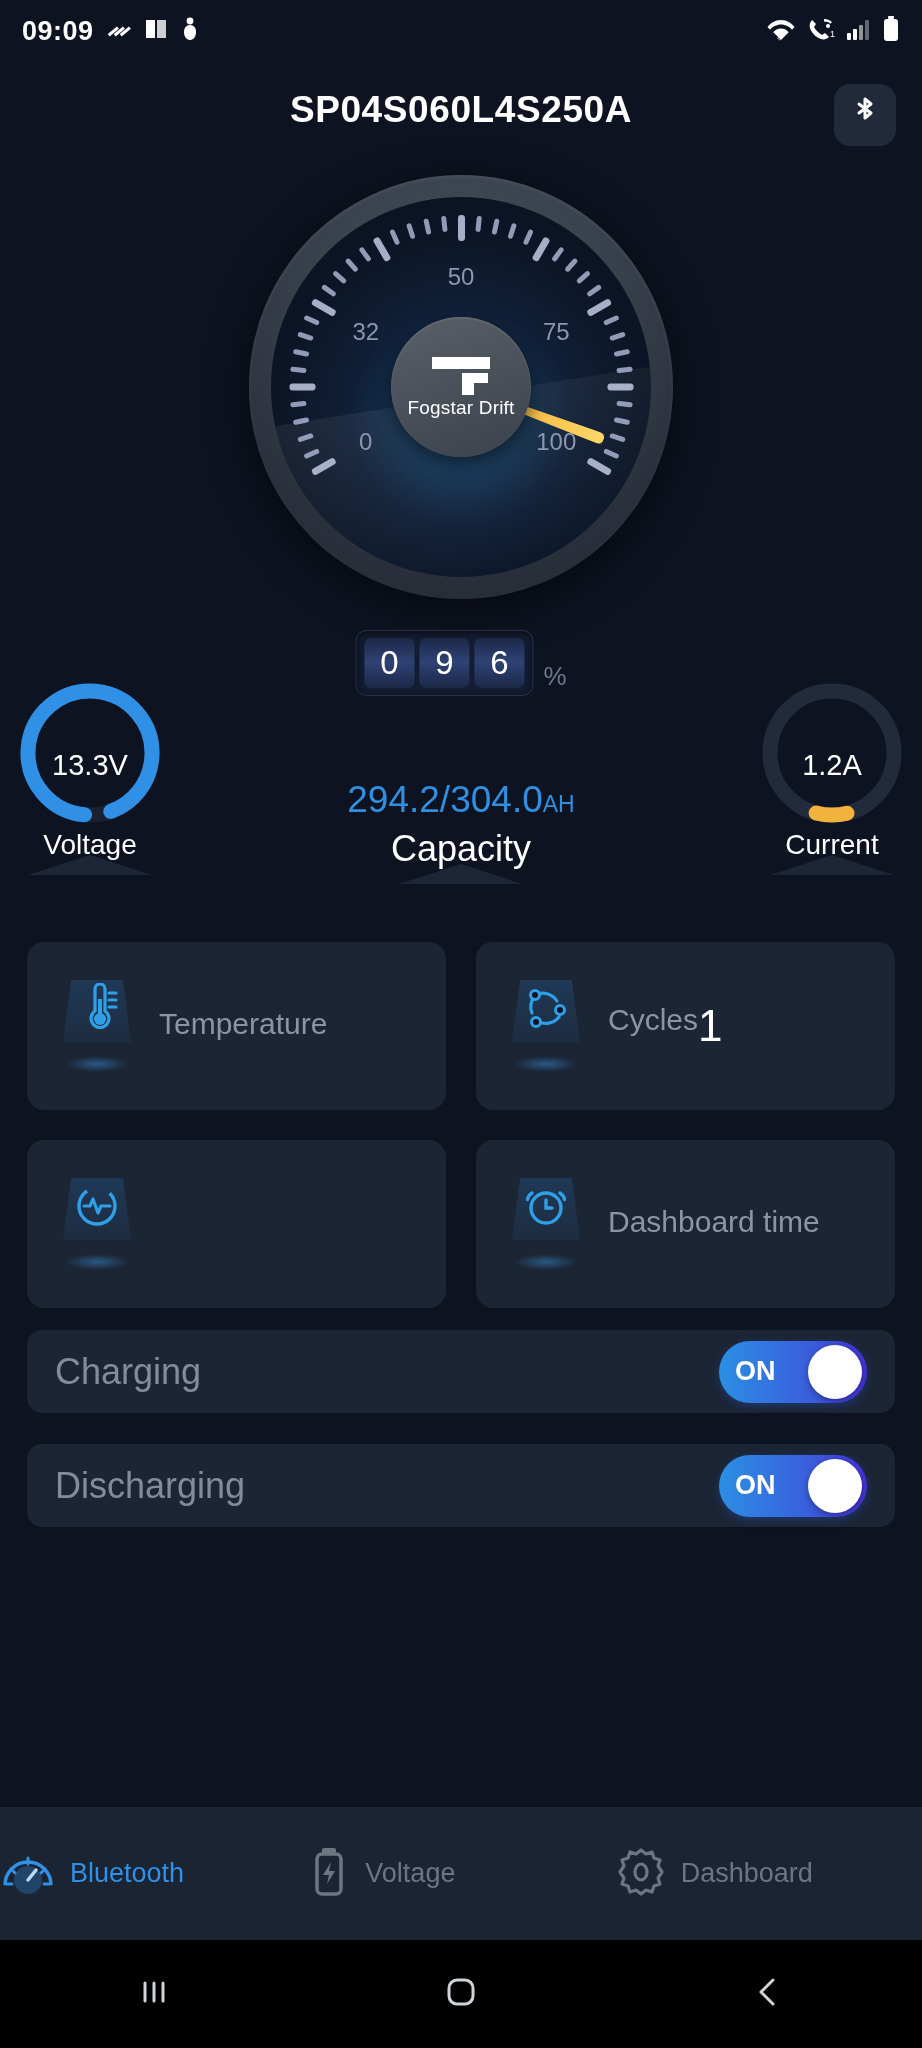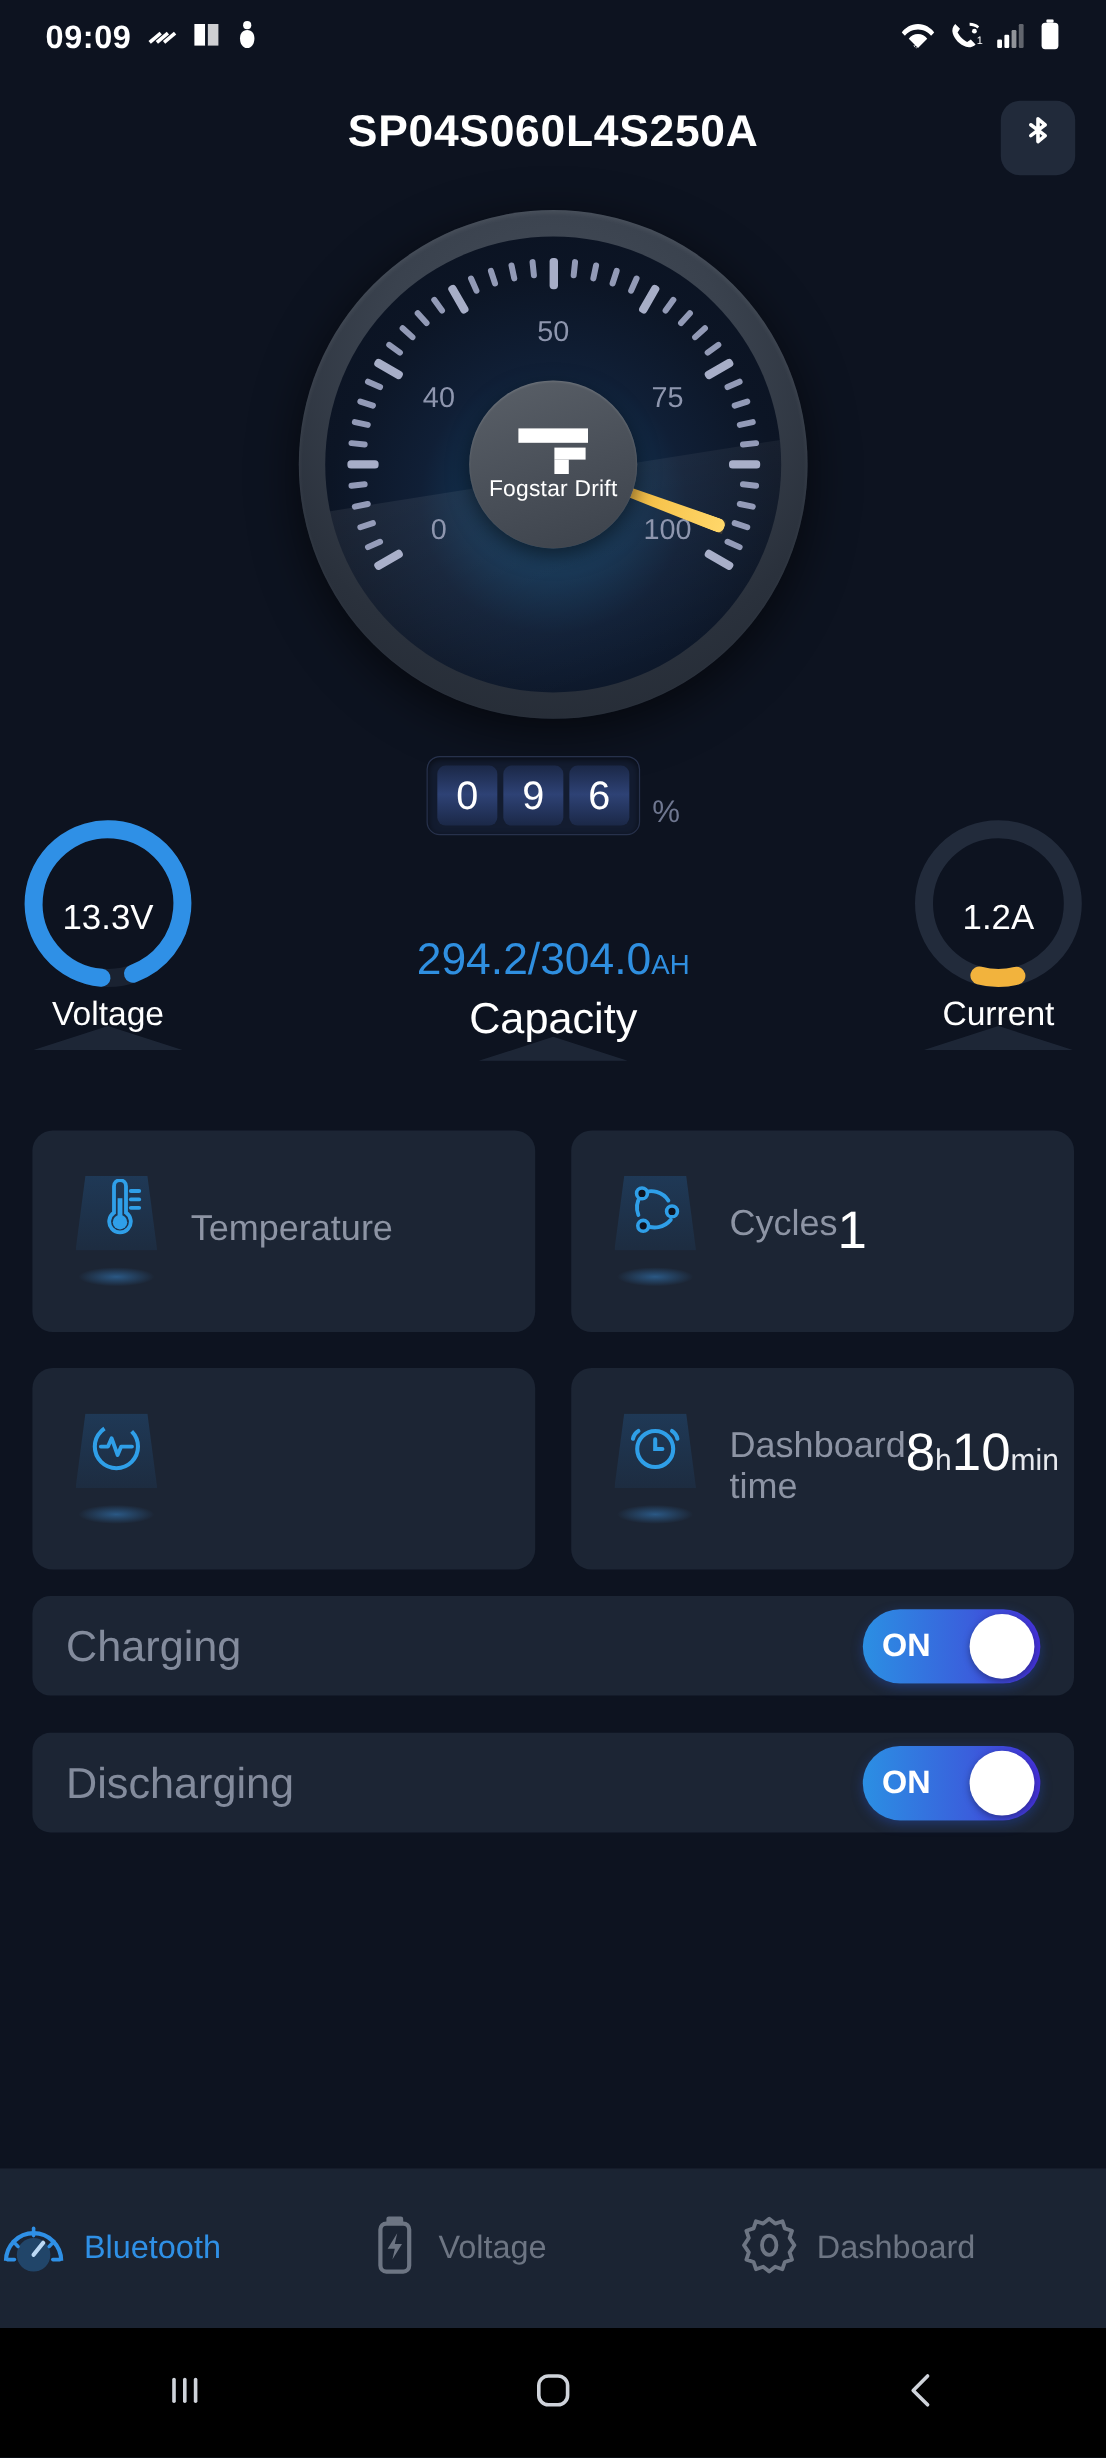--- a/index.html
+++ b/index.html
@@ -8,21 +8,21 @@
     background:#0e1420;
     font-family:"Liberation Sans", sans-serif;
     overflow:hidden;
   }
   #app{ position:relative; width:922px; height:2048px; background:#0d1320; }
 
   
   .statusbar{
     position:absolute; top:0; left:0; width:922px; height:62px;
     display:flex; align-items:center; justify-content:space-between;
-    padding:0 38px; color:#fff;
+    padding:0 22px; color:#fff;
   }
   .sb-left{ display:flex; align-items:center; gap:12px; }
   .sb-time{ font-size:27px; font-weight:600; letter-spacing:.5px; }
   .sb-right{ display:flex; align-items:center; gap:10px; }
   .ico{ display:inline-block; }
 
   
   .titlebar{
     position:absolute; top:62px; left:0; width:922px; height:96px;
     display:flex; align-items:center; justify-content:center;
@@ -412,21 +412,21 @@
             <i></i>
           </div>
           <div class="tick" style="transform: rotate(114deg);">
             <i></i>
           </div>
           <div class="tick major" style="transform: rotate(120deg);">
             <i></i>
           </div>
         </div>
       <div class="tlabel" id="lab0" style="left: 94.7372px; top: 245px;">0</div>
-      <div class="tlabel" id="lab25" style="left: 94.7372px; top: 135px;">40</div>
+      <div class="tlabel" id="lab25" style="left: 94.7372px; top: 135px;">32</div>
       <div class="tlabel" id="lab50" style="left: 190px; top: 80px;">50</div>
       <div class="tlabel" id="lab75" style="left: 285.263px; top: 135px;">75</div>
       <div class="tlabel" id="lab100" style="left: 285.263px; top: 245px;">100</div>
       <div class="needle" style="transform: rotate(20.4deg) translateY(-6px);"></div>
       <div class="hub">
         <div class="hub-logo">
           <div class="bar1"></div>
             <div class="bar2"></div>
             <div class="bar3"></div>
         </div>
@@ -544,21 +544,20 @@
               <circle cx="25" cy="27" r="15"></circle>
               <path d="M11 12c-2.5 1.5-4 4-4.5 6.5"></path>
               <path d="M39 12c2.5 1.5 4 4 4.5 6.5"></path>
               <path d="M25 19v8h6"></path>
             </g>
           </svg>
         </span>
       </div>
       <div class="card-txt">
         <span class="card-label">Dashboard time</span>
-        <span class="card-value"><span>8</span><span class="u">h</span><span>10</span><span class="u2">min</span></span>
       </div>
     </div>
   </div>
 
   <div class="toggles">
     <div class="trow">
       <span class="trow-label">Charging</span>
       <span class="switch">
         <span>ON</span>
         <i class="knob"></i>

